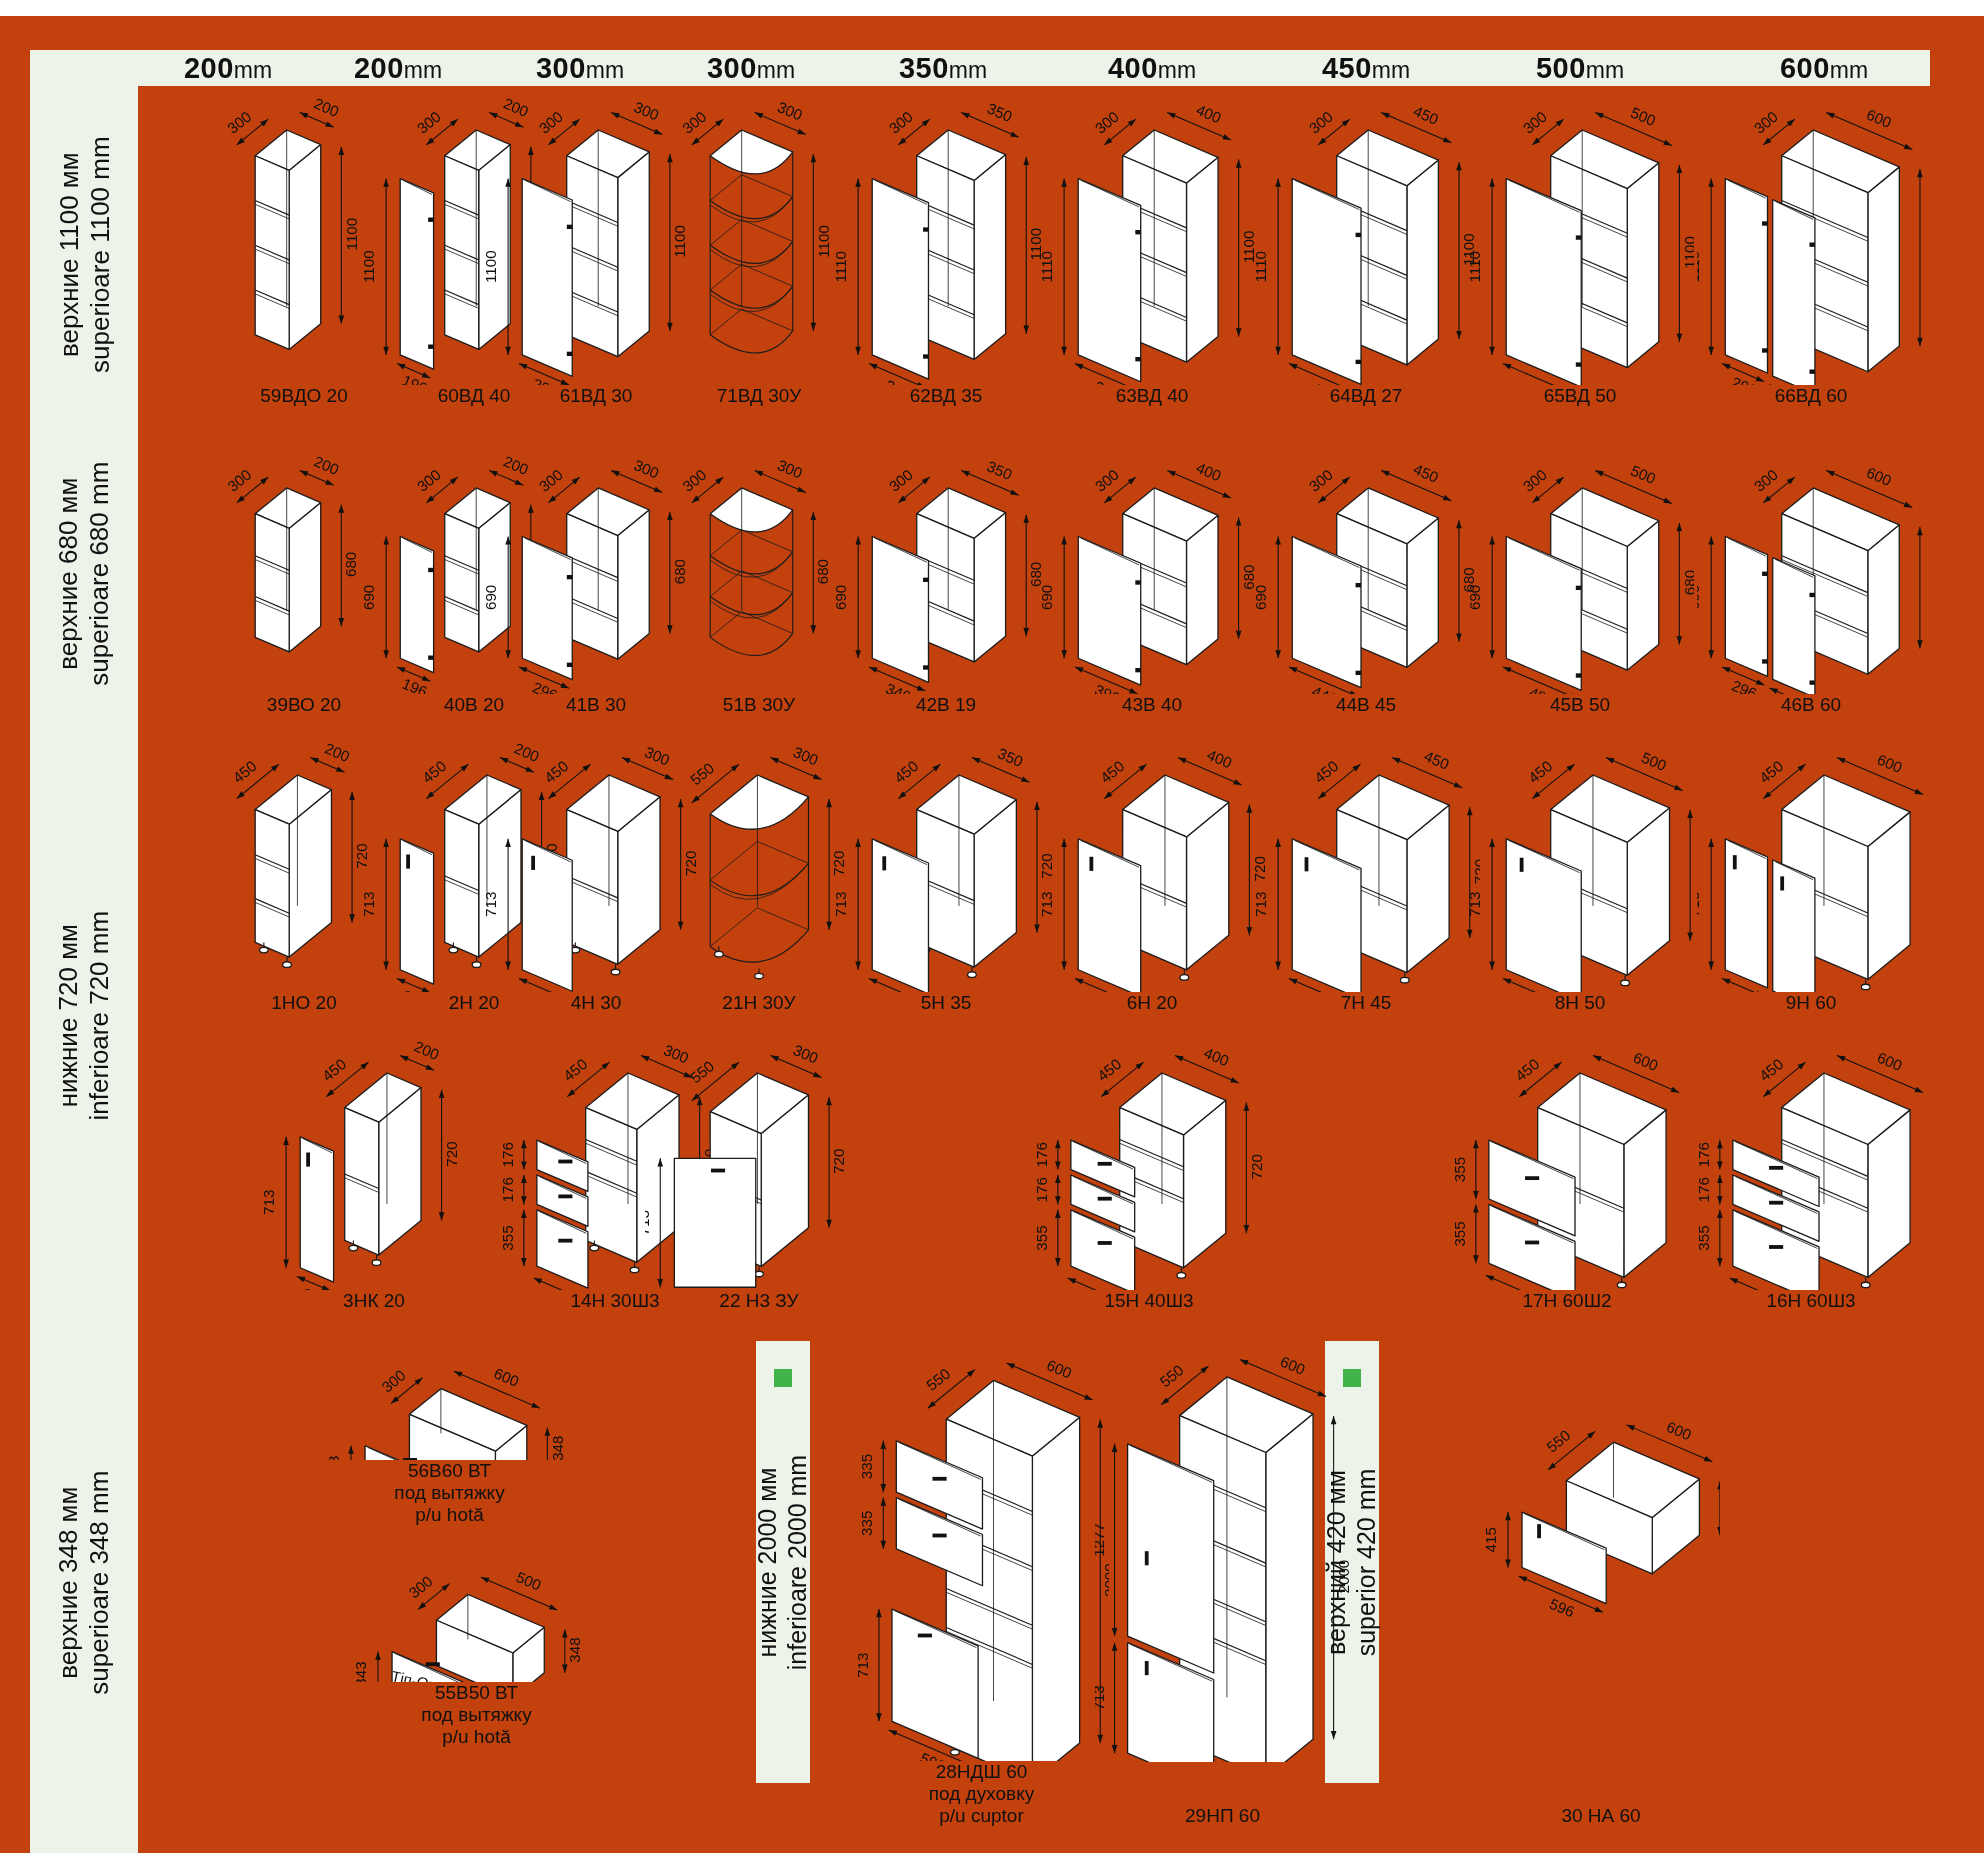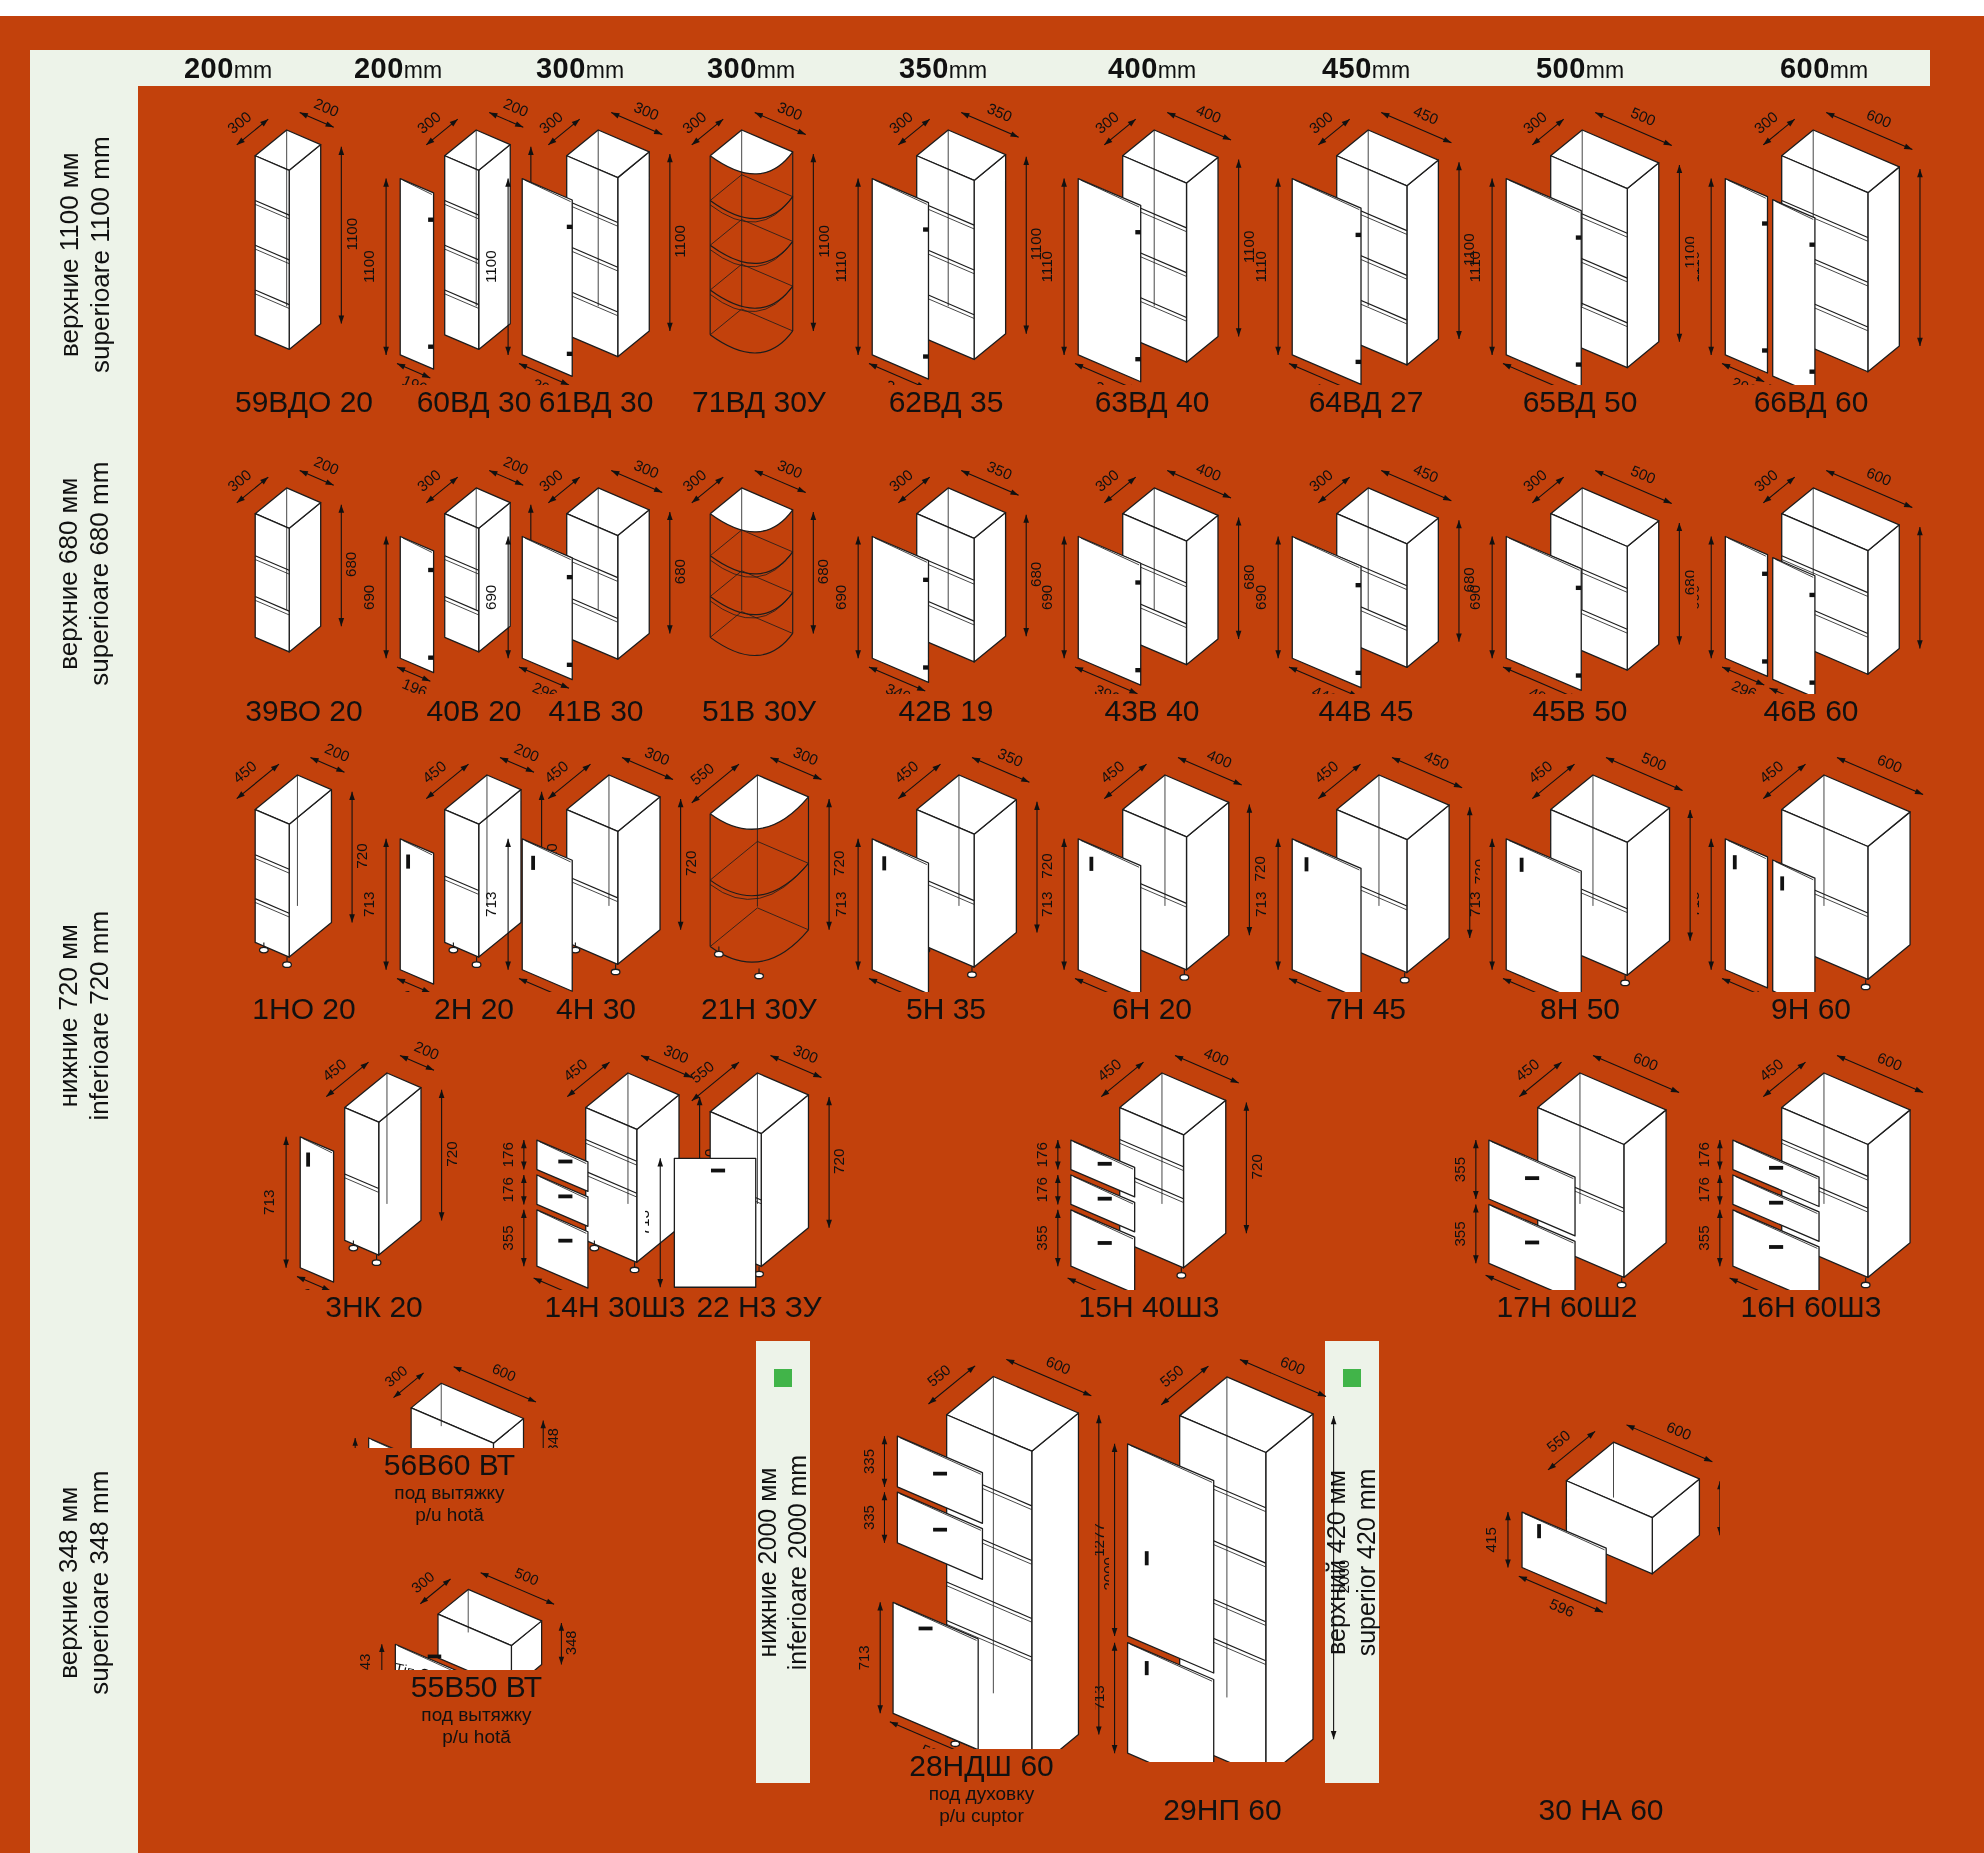--- a/index.html
+++ b/index.html
@@ -8,21 +8,21 @@
   .band{position:absolute;background:#edf3e9;}
   .hdr-cell{position:absolute;top:36px;transform:translateX(-50%);white-space:nowrap;}
   .hdr-num{font-weight:bold;font-size:29px;letter-spacing:0.5px;}
   .hdr-unit{font-size:23px;}
   .sb-group{position:absolute;left:30px;width:108px;display:flex;align-items:center;justify-content:center;}
   .rot{transform:rotate(-90deg);white-space:nowrap;font-size:26px;line-height:1.18;text-align:center;}
   .vband{position:absolute;background:#edf3e9;display:flex;align-items:center;justify-content:center;}
   .vband .sq{position:absolute;top:28px;left:50%;margin-left:-9.2px;width:18.4px;height:18.4px;}
   .vband .rot{font-size:25px;}
   .cab{position:absolute;display:flex;flex-direction:column;align-items:center;}
-  .cap{font-size:30px;text-align:center;color:#111;white-space:nowrap;}
+  .cap{font-size:19px;text-align:center;color:#111;white-space:nowrap;}
   .cap2{font-size:19px;line-height:1.15;text-align:center;white-space:nowrap;}
   .capwrap{text-align:center;}
   .capwrap.bottom{margin-top:auto;}
   svg{display:block;}
   .face{fill:#ffffff;stroke:#1c1c1c;stroke-width:2.4;stroke-linejoin:round;}
   .ln{stroke:#1c1c1c;stroke-width:2.1;fill:none;}
   .thin{stroke:#1c1c1c;stroke-width:1.5;fill:none;}
   .dl{stroke:#111;stroke-width:2;fill:none;}
   .ah{fill:#111;stroke:none;}
   .dt{font-size:28px;fill:#111;text-anchor:middle;}
@@ -148,21 +148,21 @@
           <line x1="68" y1="500.57000000000005" x2="129.4656" y2="526.9124" class="dl"></line>
           <polygon points="68.0,500.6 83.8,501.7 79.7,511.3" class="ah"></polygon>
           <polygon points="129.5,526.9 113.6,525.8 117.7,516.2" class="ah"></polygon>
           <text x="96.7328" y="547.7412" class="dt" transform="rotate(23 96.7328 547.7412)">196</text>
           <line x1="48" y1="159.52" x2="48" y2="484.57000000000005" class="dl"></line>
           <polygon points="48.0,159.5 53.2,174.5 42.8,174.5" class="ah"></polygon>
           <polygon points="48.0,484.6 42.8,469.6 53.2,469.6" class="ah"></polygon>
           <text x="26" y="322.045" class="dt" transform="rotate(-90 26 322.045)">1100</text>
         </svg>
         <div class="capwrap">
-          <div class="cap">60ВД 30</div>
+          <div class="cap">60ВД 40</div>
         </div>
       </div>
       <div class="cab" style="left: 482px; top: 76px; width: 228px;">
         <svg width="228" height="293" viewBox="0 0 420 540">
           <polygon points="250.1,157.8 308.2,110.3 308.2,440.3 250.1,487.8" class="face"></polygon>
           <polygon points="156.0,117.5 214.1,70.0 308.2,110.3 250.1,157.8" class="face"></polygon>
           <polygon points="156.0,117.5 250.1,157.8 250.1,487.8 156.0,447.5" class="face"></polygon>
           <line x1="214.08" y1="70" x2="214.08" y2="395.05" class="thin"></line>
           <line x1="156" y1="200.02" x2="250.07999999999998" y2="240.34" class="ln"></line>
           <line x1="156" y1="207.02" x2="250.07999999999998" y2="247.34" class="thin"></line>

